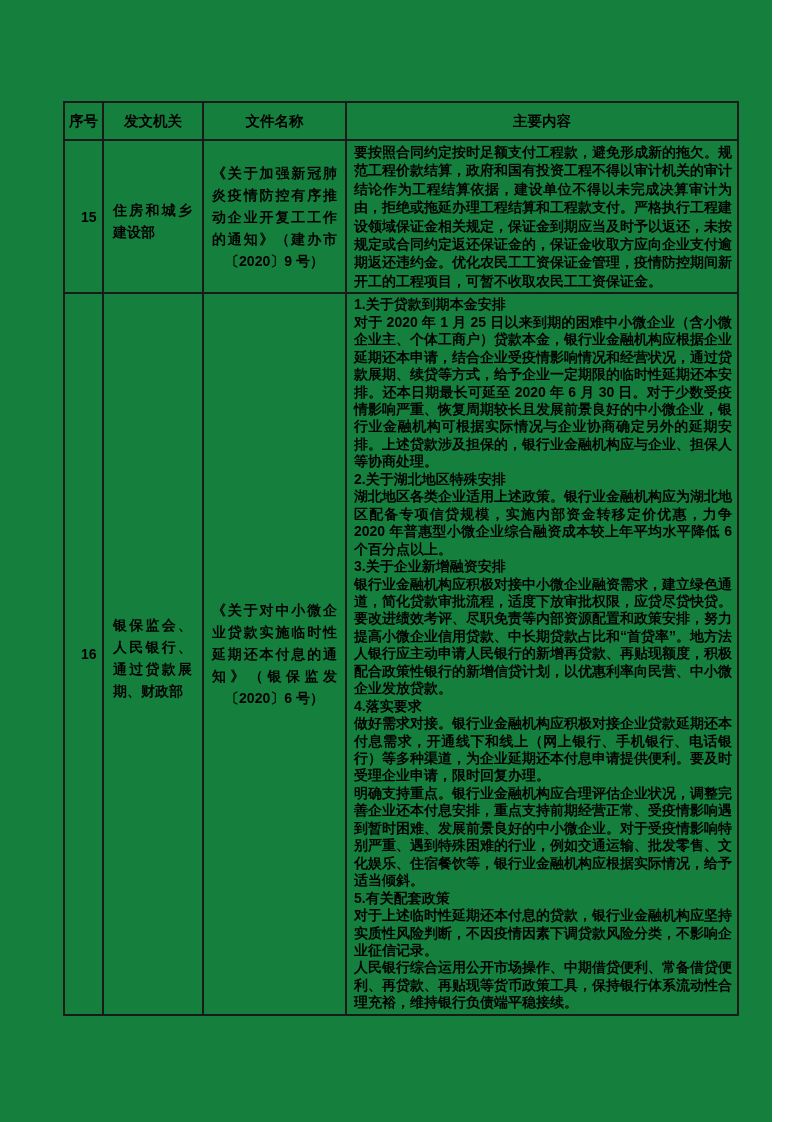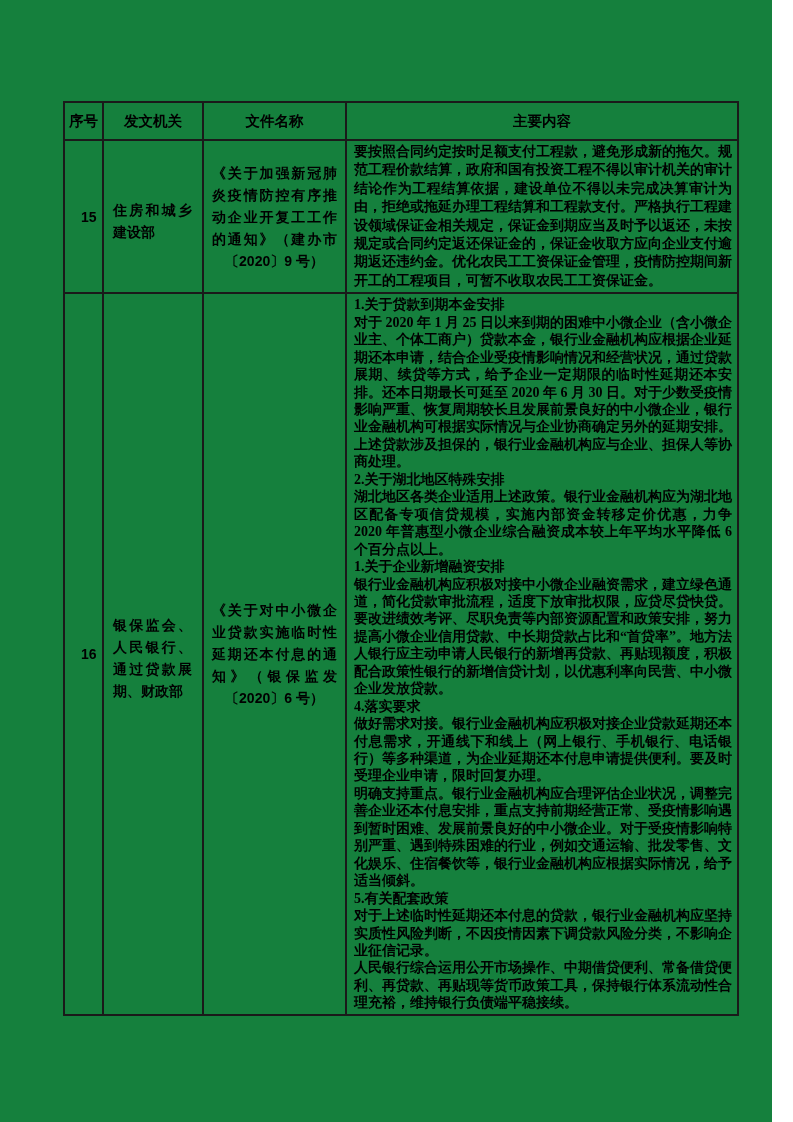--- a/index.html
+++ b/index.html
@@ -65,21 +65,20 @@
     vertical-align: middle;
     padding: 0 8px;
     text-align: justify;
     text-justify: inter-character;
     text-align-last: center;
   }
   td.cell-content {
     vertical-align: top;
     padding: 2px 5px 2px 7px;
     font-size: 14px;
-    font-family: Liberation Serif, serif;
   }
   td.cell-content .para {
     margin: 0;
     text-align: justify;
     text-justify: inter-character;
   }
   .lh-r15 .para { line-height: 18.4px; }
   .lh-r16 .para { line-height: 17.45px; }
 
   .page-number {
@@ -125,21 +124,21 @@
       </tr>
       <tr class="row-16">
         <td class="cell-index">16</td>
         <td class="cell-agency">银保监会、人民银行、通过贷款展期、财政部</td>
         <td class="cell-title">《关于对中小微企业贷款实施临时性延期还本付息的通知》（银保监发〔2020〕6 号）</td>
         <td class="cell-content lh-r16">
             <div class="para">1.关于贷款到期本金安排</div>
             <div class="para">对于 2020 年 1 月 25 日以来到期的困难中小微企业（含小微企业主、个体工商户）贷款本金，银行业金融机构应根据企业延期还本申请，结合企业受疫情影响情况和经营状况，通过贷款展期、续贷等方式，给予企业一定期限的临时性延期还本安排。还本日期最长可延至 2020 年 6 月 30 日。对于少数受疫情影响严重、恢复周期较长且发展前景良好的中小微企业，银行业金融机构可根据实际情况与企业协商确定另外的延期安排。上述贷款涉及担保的，银行业金融机构应与企业、担保人等协商处理。</div>
             <div class="para">2.关于湖北地区特殊安排</div>
             <div class="para">湖北地区各类企业适用上述政策。银行业金融机构应为湖北地区配备专项信贷规模，实施内部资金转移定价优惠，力争 2020 年普惠型小微企业综合融资成本较上年平均水平降低 6 个百分点以上。</div>
-            <div class="para">1.关于企业新增融资安排</div>
+            <div class="para">3.关于企业新增融资安排</div>
             <div class="para">银行业金融机构应积极对接中小微企业融资需求，建立绿色通道，简化贷款审批流程，适度下放审批权限，应贷尽贷快贷。要改进绩效考评、尽职免责等内部资源配置和政策安排，努力提高小微企业信用贷款、中长期贷款占比和“首贷率”。地方法人银行应主动申请人民银行的新增再贷款、再贴现额度，积极配合政策性银行的新增信贷计划，以优惠利率向民营、中小微企业发放贷款。</div>
             <div class="para">4.落实要求</div>
             <div class="para">做好需求对接。银行业金融机构应积极对接企业贷款延期还本付息需求，开通线下和线上（网上银行、手机银行、电话银行）等多种渠道，为企业延期还本付息申请提供便利。要及时受理企业申请，限时回复办理。</div>
             <div class="para">明确支持重点。银行业金融机构应合理评估企业状况，调整完善企业还本付息安排，重点支持前期经营正常、受疫情影响遇到暂时困难、发展前景良好的中小微企业。对于受疫情影响特别严重、遇到特殊困难的行业，例如交通运输、批发零售、文化娱乐、住宿餐饮等，银行业金融机构应根据实际情况，给予适当倾斜。</div>
             <div class="para">5.有关配套政策</div>
             <div class="para">对于上述临时性延期还本付息的贷款，银行业金融机构应坚持实质性风险判断，不因疫情因素下调贷款风险分类，不影响企业征信记录。</div>
             <div class="para">人民银行综合运用公开市场操作、中期借贷便利、常备借贷便利、再贷款、再贴现等货币政策工具，保持银行体系流动性合理充裕，维持银行负债端平稳接续。</div>
           </td>
       </tr>
     </tbody>

